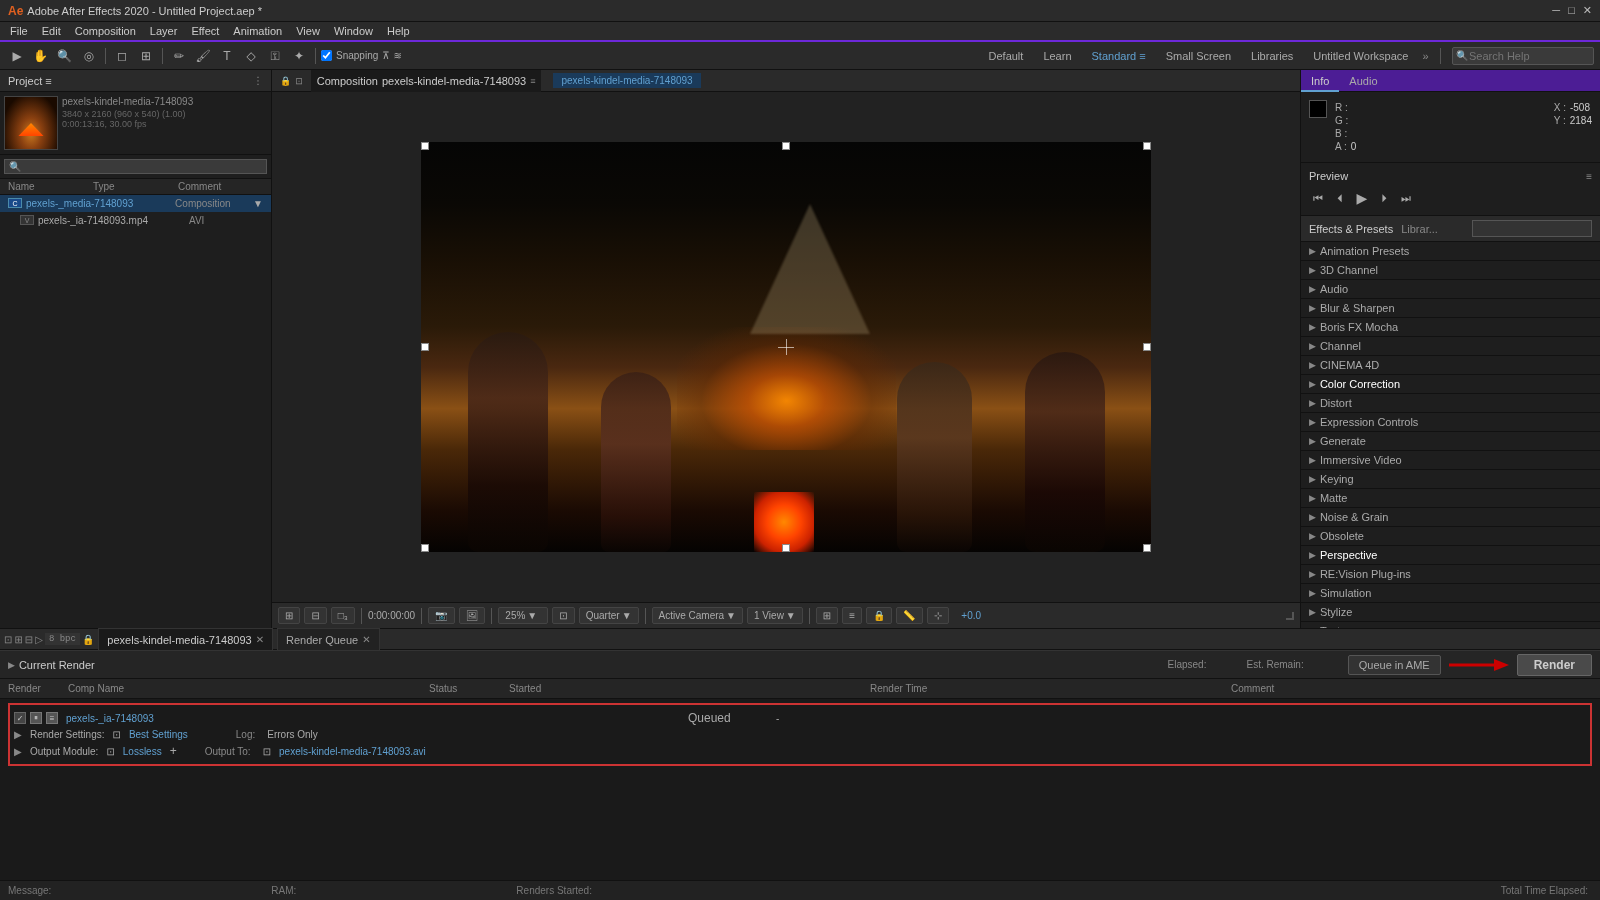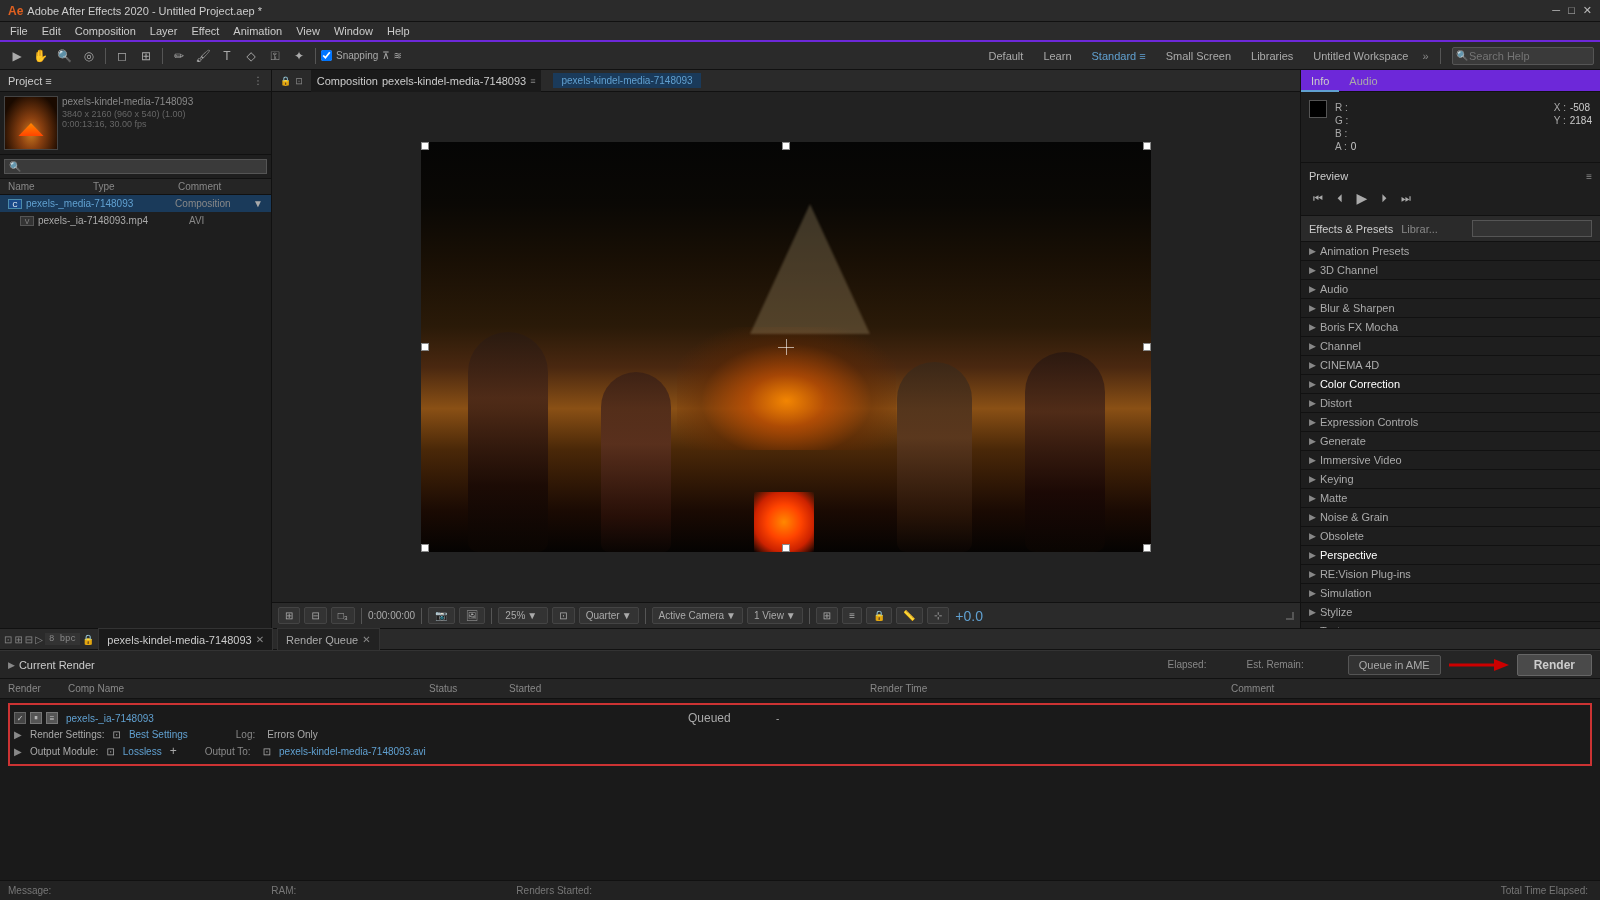--- a/index.html
+++ b/index.html
@@ -27,21 +27,21 @@
 
     
     #project-panel { width: 272px; background: #1e1e1e; border-right: 1px solid #111; display: flex; flex-direction: column; }
     #project-header { background: #2a2a2a; padding: 4px 8px; display: flex; align-items: center; justify-content: space-between; border-bottom: 1px solid #111; height: 22px; }
     #project-header span { font-size: 11px; color: #ccc; }
     #project-search { padding: 4px; border-bottom: 1px solid #111; }
     #project-search input { width: 100%; background: #3a3a3a; border: 1px solid #555; color: #ccc; font-size: 11px; padding: 2px 4px; outline: none; }
     #project-cols { display: flex; padding: 2px 8px; border-bottom: 1px solid #111; background: #252525; }
     .project-col { font-size: 10px; color: #888; flex: 1; }
     #project-items { flex: 1; overflow-y: auto; }
-    .project-item { display: flex; align-items: center; gap: 4px; padding: 3px 8px; cursor: pointer; }
+    .project-item { display: flex; gap: 4px; padding: 3px 8px; cursor: pointer; }
     .project-item.selected { background: #1a3a5a; }
     #project-preview { display: flex; padding: 4px; border-bottom: 1px solid #111; }
     #preview-info { font-size: 10px; color: #888; padding-left: 4px; }
 
     
     #comp-panel { flex: 1; background: #1a1a1a; display: flex; flex-direction: column; }
     #comp-header { background: #2a2a2a; height: 22px; display: flex; align-items: center; padding: 0 8px; gap: 8px; border-bottom: 1px solid #111; }
     .comp-tab { font-size: 11px; color: #aaa; cursor: pointer; padding: 0 6px; height: 22px; line-height: 22px; display: flex; align-items: center; gap: 4px; }
     .comp-tab.active { color: #ccc; background: #1a1a1a; }
     #comp-viewer { flex: 1; background: #222; position: relative; display: flex; align-items: center; justify-content: center; overflow: hidden; }
@@ -57,21 +57,21 @@
     .corner-handle.mr { top: 50%; right: 0; transform: translateY(-50%); }
     
     .scene-bg { position: absolute; inset: 0; overflow: hidden; }
 
     #comp-toolbar { background: #2a2a2a; height: 26px; display: flex; align-items: center; padding: 0 6px; gap: 4px; border-top: 1px solid #111; font-size: 10px; color: #aaa; }
     .comp-tool-btn { padding: 2px 6px; cursor: pointer; background: #333; border: 1px solid #444; border-radius: 2px; color: #aaa; font-size: 10px; display: flex; align-items: center; gap: 2px; }
     .comp-tool-sep { width: 1px; height: 16px; background: #555; margin: 0 2px; }
 
     
     #right-panel { width: 300px; background: #1e1e1e; border-left: 1px solid #111; display: flex; flex-direction: column; }
-    #right-tabs { background: #6d28d9; height: 22px; display: flex; align-items: center; border-bottom: 1px solid #111; }
+    #right-tabs { background: #4c1d95; height: 22px; display: flex; align-items: center; border-bottom: 1px solid #111; }
     .right-tab { padding: 0 10px; height: 22px; line-height: 22px; cursor: pointer; font-size: 11px; color: #aaa; }
     .right-tab.active { color: #ccc; border-bottom: 2px solid #60a0d0; }
     #info-panel { padding: 4px; border-bottom: 1px solid #111; }
     .info-row { display: flex; align-items: center; gap: 4px; margin: 2px 0; font-size: 10px; color: #aaa; }
     .info-value { color: #ccc; }
     #preview-section { padding: 4px 8px; border-bottom: 1px solid #111; }
     .section-header { display: flex; align-items: center; justify-content: space-between; padding: 3px 0; }
     .section-title { font-size: 11px; color: #ccc; }
     #preview-controls { display: flex; align-items: center; gap: 4px; padding: 4px 0; }
     .preview-btn { width: 18px; height: 18px; display: flex; align-items: center; justify-content: center; cursor: pointer; color: #aaa; border-radius: 2px; }
@@ -316,21 +316,21 @@
         <div class="comp-tool-btn">
           <span>1 View</span>
           <span>▼</span>
         </div>
         <div class="comp-tool-sep"></div>
         <div class="comp-tool-btn">⊞</div>
         <div class="comp-tool-btn">≡</div>
         <div class="comp-tool-btn">🔒</div>
         <div class="comp-tool-btn">📏</div>
         <div class="comp-tool-btn">⊹</div>
-        <span style="color:#60a0d0;font-size:14px;margin-left:2px;">+0.0</span>
+        <span style="color:#60a0d0;font-size:10px;margin-left:8px;">+0.0</span>
         <div style="flex:1;"></div>
         <div style="width:8px;height:8px;border-right:2px solid #555;border-bottom:2px solid #555;cursor:se-resize;"></div>
       </div>
     </div>
 
     <div id="right-panel">
 
       <div id="right-tabs">
         <span class="right-tab active">Info</span>
         <span class="right-tab">Audio</span>

